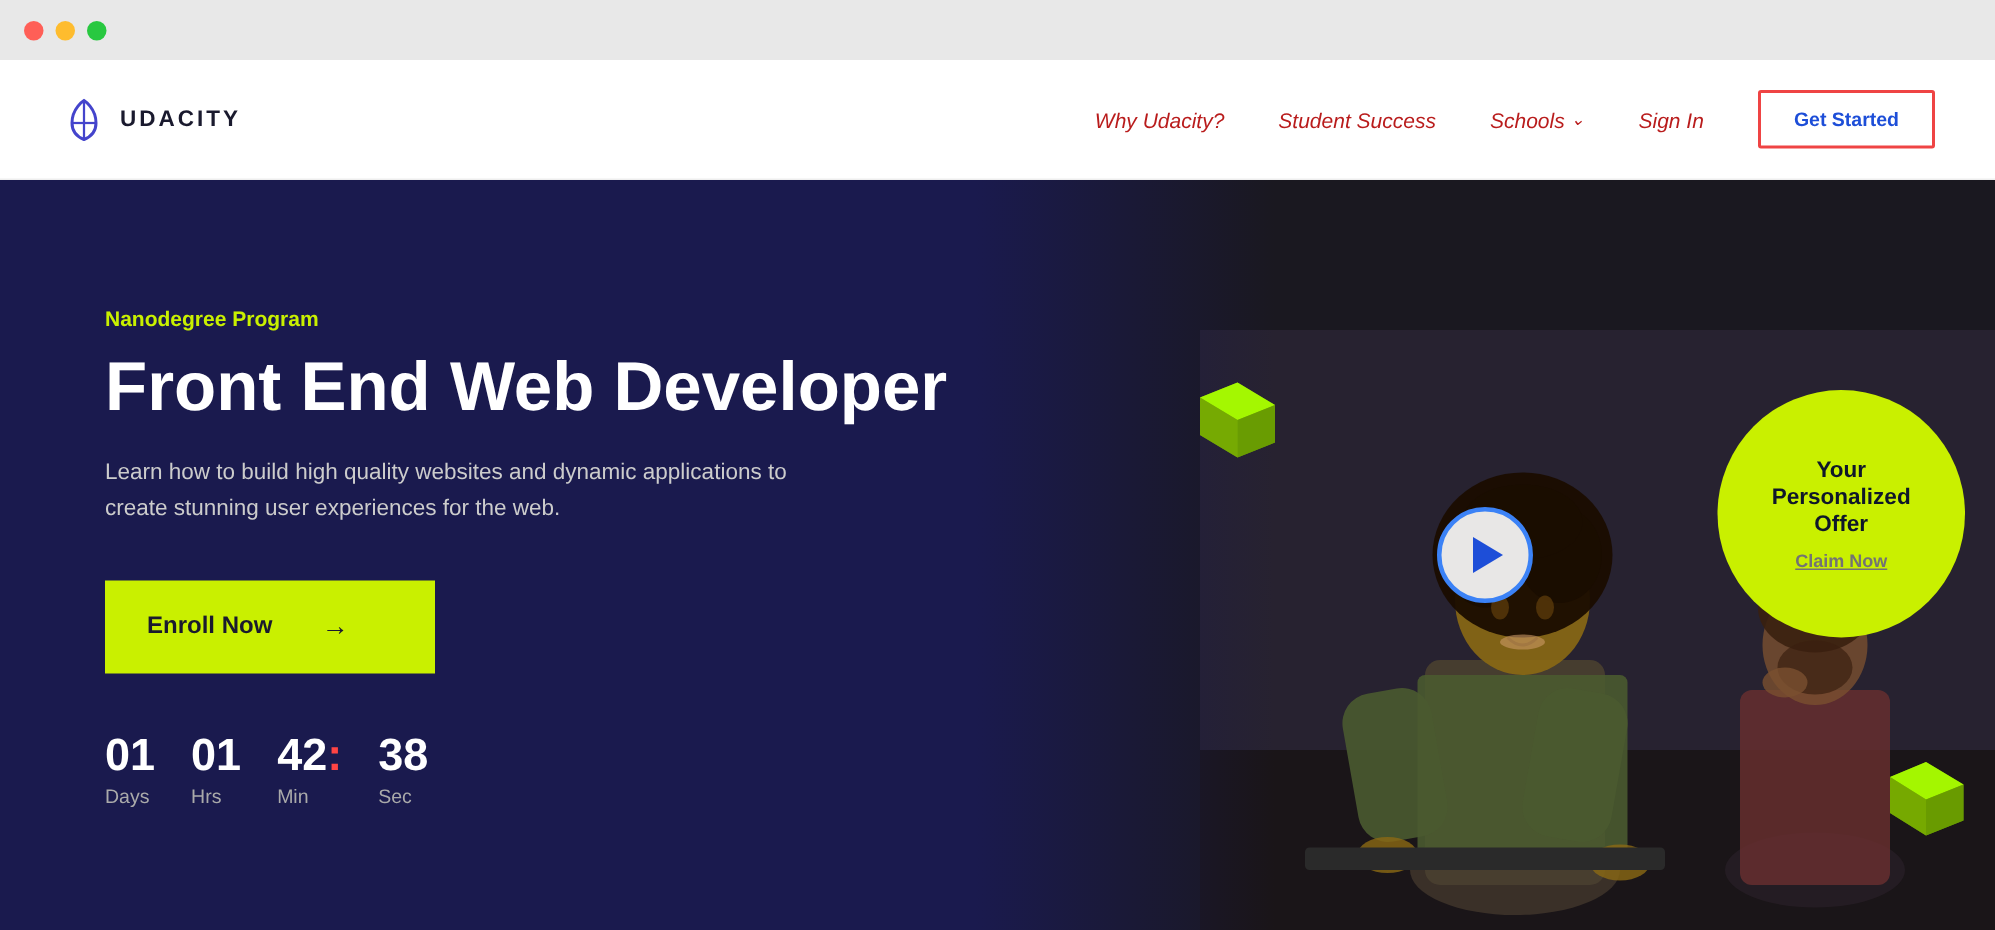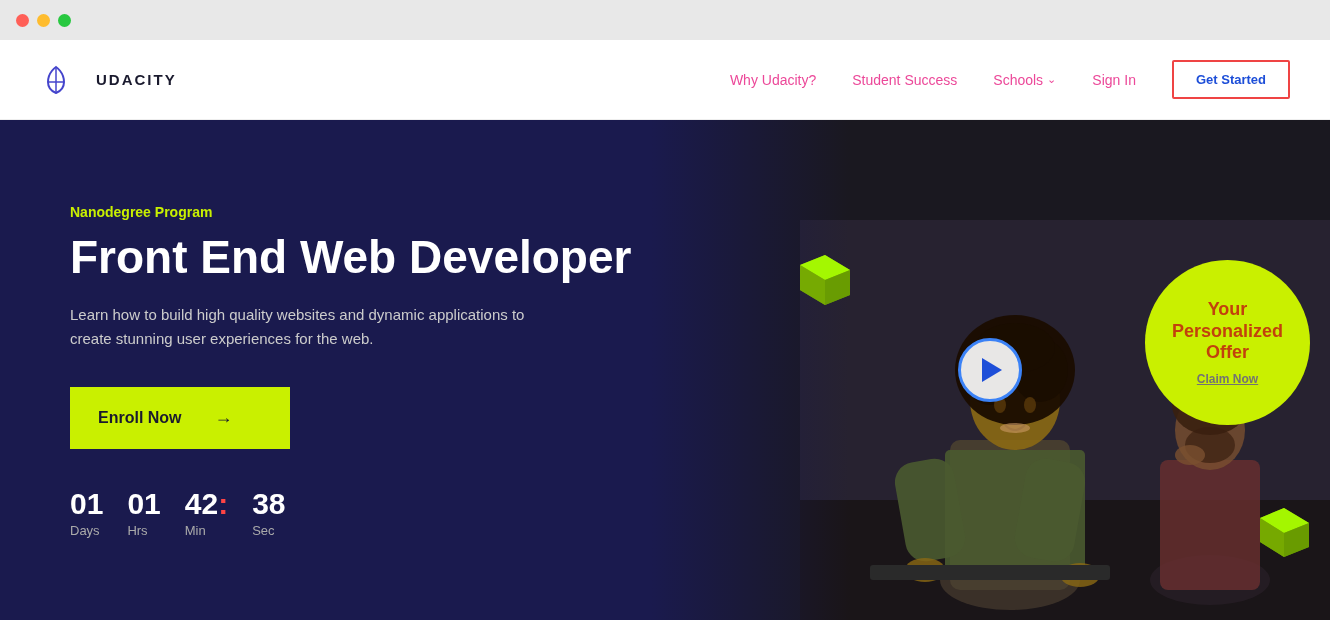--- a/index.html
+++ b/index.html
@@ -25,45 +25,46 @@
       height: 80px;
       display: flex;
       align-items: center;
       padding: 0 40px;
       justify-content: space-between;
       border-bottom: 1px solid #eee;
     }
     .logo {
       display: flex;
       align-items: center;
-      gap: 24px;
+      gap: 8px;
       text-decoration: none;
       color: #1a1a2e;
     }
     .logo-icon {
       width: 32px;
       height: 32px;
     }
     .logo-text {
       font-size: 15px;
       font-weight: 700;
       letter-spacing: 2px;
       color: #1a1a2e;
     }
     .nav-links {
       display: flex;
       align-items: center;
       gap: 36px;
     }
     .nav-link {
       font-size: 14px;
-      color: #ec4899;
+      color: #b91c1c;
       text-decoration: none;
       cursor: pointer;
       font-weight: 500;
+      font-style: italic;
     }
     .nav-link-schools {
       display: flex;
       align-items: center;
       gap: 4px;
     }
     .chevron { font-size: 11px; }
     .btn-get-started {
       border: 2px solid #ef4444;
       color: #1d4ed8;
@@ -141,23 +142,23 @@
       background: #c9f000;
       display: flex;
       flex-direction: column;
       align-items: center;
       justify-content: center;
       z-index: 12;
       text-align: center;
       padding: 20px;
     }
     .offer-title {
-      font-size: 18px;
+      font-size: 15px;
       font-weight: 800;
-      color: #c2410c;
+      color: #0f172a;
       line-height: 1.2;
     }
     .offer-claim {
       font-size: 12px;
       font-weight: 700;
       color: #737373;
       text-decoration: underline;
       margin-top: 8px;
       cursor: pointer;
     }

